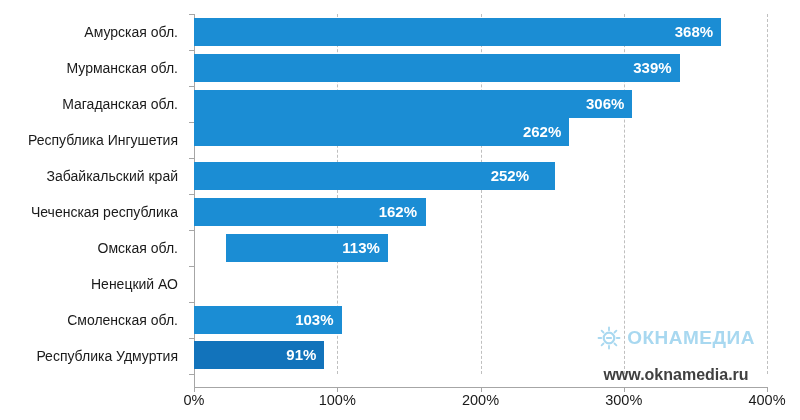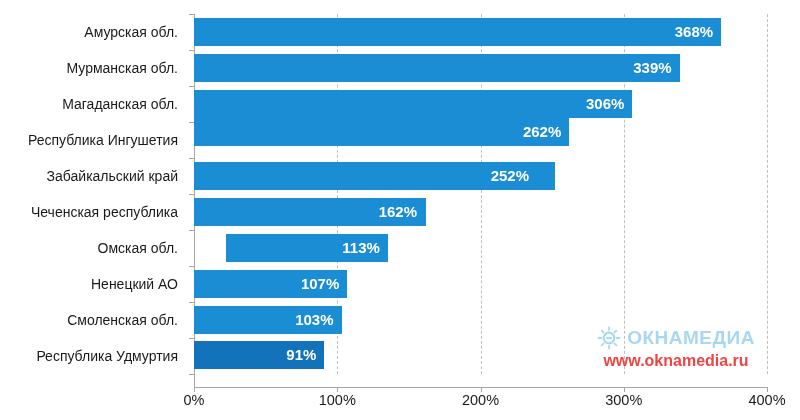--- a/index.html
+++ b/index.html
@@ -157,23 +157,23 @@
   .wm-word {
     font-size: 19px;
     font-weight: bold;
     letter-spacing: 0.5px;
     color: #a8d8f0;
     line-height: 24px;
   }
   .wm-url {
     font-size: 16px;
     font-weight: bold;
-    color: #ef4444;
+    color: #404040;
     line-height: 19px;
-    margin-top: 1px;
+    margin-top: 15px;
   }
 </style>
 </head>
 <body>
 
 <div id="chart-root">
 
   <div class="cat-labels">
       <div class="cat-label">Амурская обл.</div>
       <div class="cat-label">Мурманская обл.</div>
@@ -227,24 +227,20 @@
         <div class="bar-value" style="left: 335px; transform: translateX(-100%);">252%</div>
       </div>
       <div class="bar-row" style="top: 180px; width: 573px;">
         <div class="bar" style="width: 232.065px;"></div>
         <div class="bar-value" style="left: 223px; transform: translateX(-100%);">162%</div>
       </div>
       <div class="bar-row" style="top: 216px; width: 573px; margin-left: 32px;">
         <div class="bar" style="width: 161.872px;"></div>
         <div class="bar-value" style="left: 153.872px; transform: translateX(-100%);">113%</div>
       </div>
-      <div class="bar-row" style="top: 252px; width: 573px;">
-        <div class="bar" style="width: 153.278px;"></div>
-        <div class="bar-value" style="left: 145.278px; transform: translateX(-100%);">107%</div>
-      </div>
       <div class="bar-row" style="top: 288px; width: 573px;">
         <div class="bar" style="width: 147.548px;"></div>
         <div class="bar-value" style="left: 139.548px; transform: translateX(-100%);">103%</div>
       </div>
       <div class="bar-row" style="top: 323px; width: 573px;">
         <div class="bar highlight" style="width: 130.357px;"></div>
         <div class="bar-value" style="left: 122.358px; transform: translateX(-100%);">91%</div>
       </div>
     </div>
 

